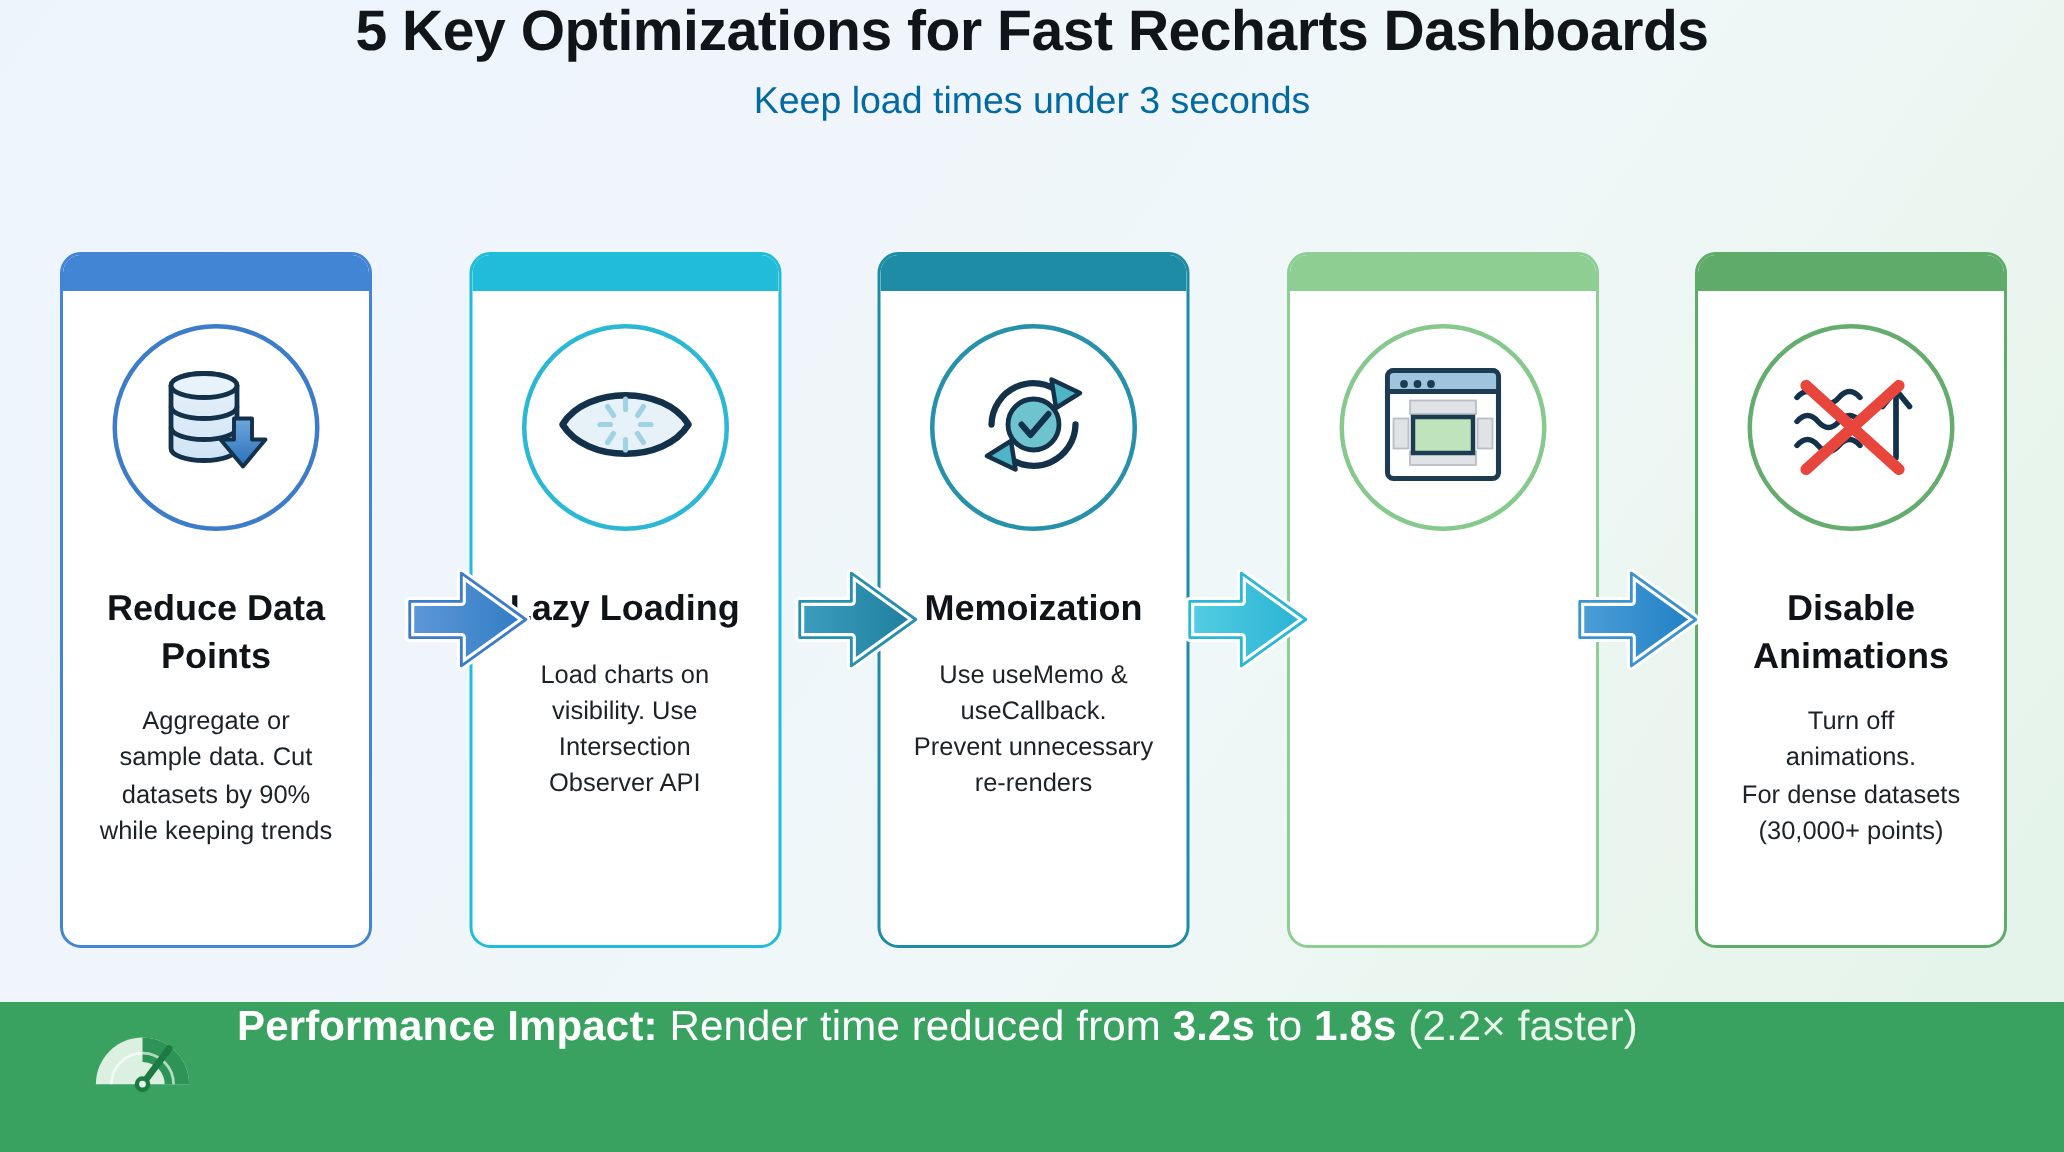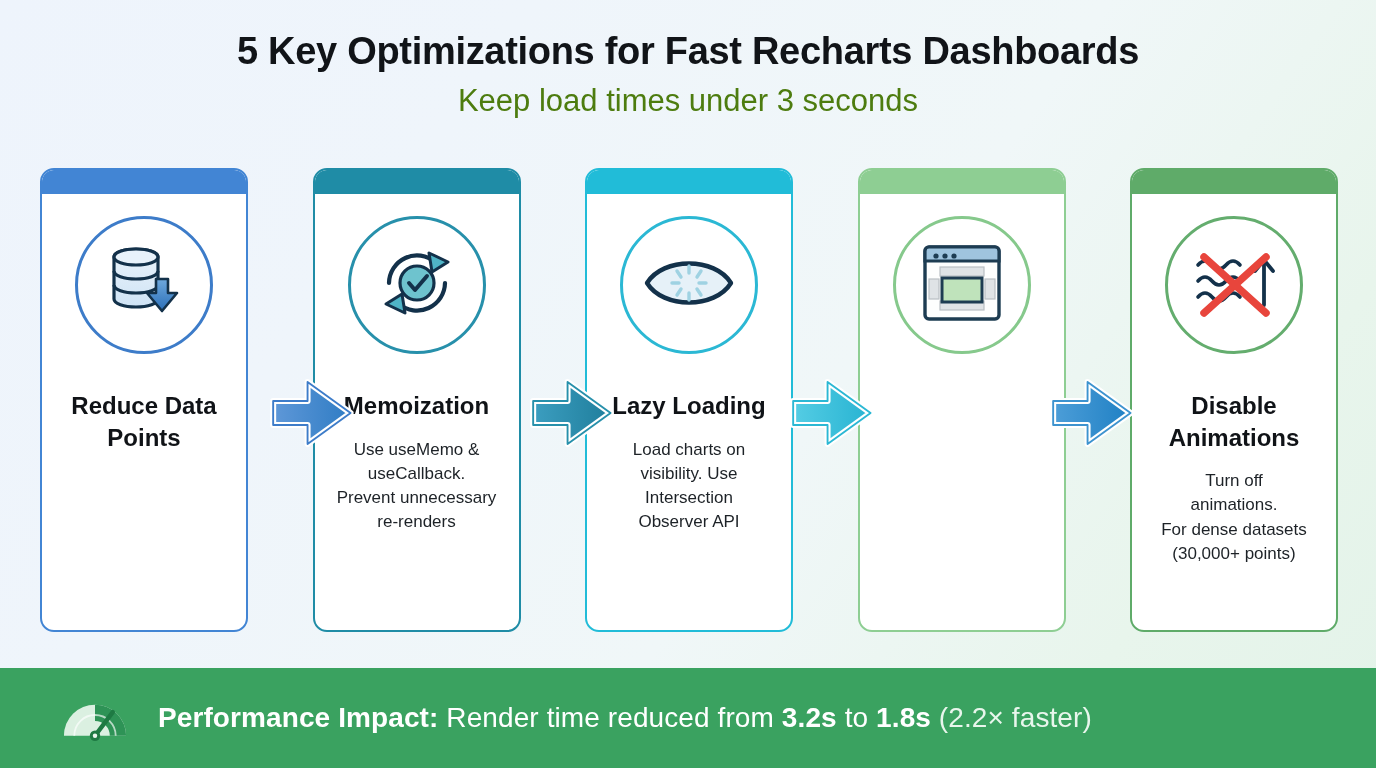--- a/index.html
+++ b/index.html
@@ -7,30 +7,30 @@
     width: 1376px; height: 768px;
     font-family: "Liberation Sans", sans-serif;
     overflow: hidden;
   }
   body {
     background: linear-gradient(125deg, #eef4fc 0%, #eff5fb 28%, #f0f7f8 58%, #e8f5ec 82%, #e3f3e9 100%);
     position: relative;
   }
 
   
-  .header { padding-top: 30px; text-align: center; }
+  .header { text-align: center; }
   .title {
     font-size: 38px;
     font-weight: bold;
     color: #111418;
     letter-spacing: -0.3px;
   }
   .subtitle {
-    font-size: 31px;
-    color: #4d7c0f;
+    font-size: 25px;
+    color: #0369a1;
     margin-top: 10px;
     font-weight: normal;
   }
 
   
   .cards {
     position: absolute;
     top: 168px; left: 40px;
     width: 1298px; height: 464px;
     display: flex;
@@ -97,21 +97,20 @@
   }
   .arrow svg { display: block; width: 100%; height: 100%; }
 
   
   .footer {
     position: absolute;
     left: 0; bottom: 0;
     width: 1376px; height: 100px;
     background: #3aa260;
     display: flex;
-    align-items: center;
     padding-left: 58px;
   }
   .gauge { width: 74px; height: 74px; flex: 0 0 74px; }
   .footer-text {
     margin-left: 26px;
     font-size: 28px;
     color: #ffffff;
     letter-spacing: 0.1px;
     white-space: nowrap;
   }
@@ -147,41 +146,24 @@
           <path d="M18 22 a22 8 0 0 1 44 0 v42 a22 8 0 0 1 -44 0 z" fill="url(#g1)" stroke="#13314a" stroke-width="3.2"></path>
           <ellipse cx="40" cy="22" rx="22" ry="8" fill="#e8f2fb" stroke="#13314a" stroke-width="3.2"></ellipse>
           <path d="M18 36 a22 8 0 0 0 44 0" fill="none" stroke="#13314a" stroke-width="3.2"></path>
           <path d="M18 50 a22 8 0 0 0 44 0" fill="none" stroke="#13314a" stroke-width="3.2"></path>
           <path d="M60 44 h12 v14 h9 L66 76 L51 58 h9 z" fill="url(#ga1)" stroke="#13314a" stroke-width="2.6" stroke-linejoin="round"></path>
         </svg>
       </span>
     </div>
     <div class="card-title">Reduce
 Data Points</div>
-  </div>
-
-  <div class="card" style="--accent:#1f8ca6;--ring:#2790ab">
-    <div class="card-topbar"></div>
-    <div class="icon-wrap">
-      <span>
-        <svg width="96" height="96" viewBox="0 0 96 96">
-          <path d="M20 48 a28 28 0 0 1 46-21" fill="none" stroke="#13314a" stroke-width="4.2" stroke-linecap="round"></path>
-          <path d="M76 48 a28 28 0 0 1 -46 21" fill="none" stroke="#13314a" stroke-width="4.2" stroke-linecap="round"></path>
-          <path d="M60 18 L79 27 L63 37 z" fill="#4fb4c6" stroke="#13314a" stroke-width="3" stroke-linejoin="round"></path>
-          <path d="M36 78 L17 69 L33 59 z" fill="#4fb4c6" stroke="#13314a" stroke-width="3" stroke-linejoin="round"></path>
-          <circle cx="48" cy="48" r="17" fill="#6ec3ce" stroke="#13314a" stroke-width="3.2"></circle>
-          <path d="M40 48 l6 7 l12 -14" fill="none" stroke="#13314a" stroke-width="4" stroke-linecap="round" stroke-linejoin="round"></path>
-        </svg>
-      </span>
-    </div>
-    <div class="card-title">Memoization</div>
-    <div class="card-desc">Use useMemo &amp;
-useCallback.
-Prevent unnecessary
-re-renders</div>
+    <div class="card-desc">Aggregate or
+sample data. Cut
+datasets by 90%
+while keeping trends</div>
   </div>
 
   <div class="card" style="--accent:#21bcd8;--ring:#2bb8d4">
     <div class="card-topbar"></div>
     <div class="icon-wrap">
       <span>
         <svg width="100" height="100" viewBox="0 0 100 100">
           <path d="M8 50 C24 24 76 24 92 50 C76 76 24 76 8 50 z" fill="#e6f1f8" stroke="#13314a" stroke-width="4.4" stroke-linejoin="round"></path>
           <g stroke="#9fd2e2" stroke-width="3.4" stroke-linecap="round">
             <line x1="50" y1="33" x2="50" y2="40"></line>
@@ -195,20 +177,41 @@
           </g>
         </svg>
       </span>
     </div>
     <div class="card-title">Lazy
 Loading</div>
     <div class="card-desc">Load charts on
 visibility. Use
 Intersection
 Observer API</div>
+  </div>
+
+  <div class="card" style="--accent:#1f8ca6;--ring:#2790ab">
+    <div class="card-topbar"></div>
+    <div class="icon-wrap">
+      <span>
+        <svg width="96" height="96" viewBox="0 0 96 96">
+          <path d="M20 48 a28 28 0 0 1 46-21" fill="none" stroke="#13314a" stroke-width="4.2" stroke-linecap="round"></path>
+          <path d="M76 48 a28 28 0 0 1 -46 21" fill="none" stroke="#13314a" stroke-width="4.2" stroke-linecap="round"></path>
+          <path d="M60 18 L79 27 L63 37 z" fill="#4fb4c6" stroke="#13314a" stroke-width="3" stroke-linejoin="round"></path>
+          <path d="M36 78 L17 69 L33 59 z" fill="#4fb4c6" stroke="#13314a" stroke-width="3" stroke-linejoin="round"></path>
+          <circle cx="48" cy="48" r="17" fill="#6ec3ce" stroke="#13314a" stroke-width="3.2"></circle>
+          <path d="M40 48 l6 7 l12 -14" fill="none" stroke="#13314a" stroke-width="4" stroke-linecap="round" stroke-linejoin="round"></path>
+        </svg>
+      </span>
+    </div>
+    <div class="card-title">Memoization</div>
+    <div class="card-desc">Use useMemo &amp;
+useCallback.
+Prevent unnecessary
+re-renders</div>
   </div>
 
   <div class="card" style="--accent:#8ece93;--ring:#86c98c">
     <div class="card-topbar"></div>
     <div class="icon-wrap">
       <span>
         <svg width="92" height="92" viewBox="0 0 92 92">
           <rect x="9" y="10" width="74" height="72" rx="4" fill="#fdfefe" stroke="#1d3c52" stroke-width="3.4"></rect>
           <path d="M9 14 a4 4 0 0 1 4 -4 h66 a4 4 0 0 1 4 4 v10 h-74 z" fill="#9fc4de" stroke="#1d3c52" stroke-width="3.2"></path>
           <circle cx="20" cy="19" r="2.6" fill="#1d3c52"></circle>

